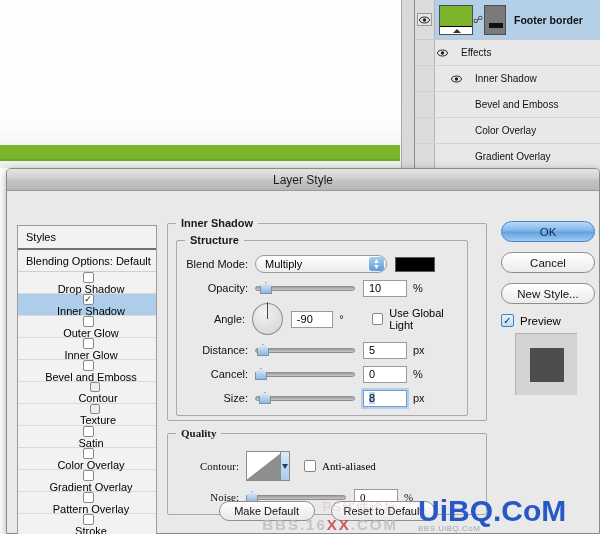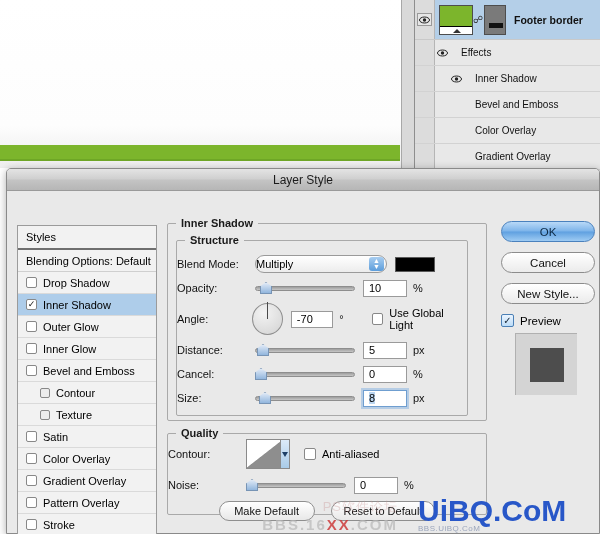--- a/index.html
+++ b/index.html
@@ -126,21 +126,21 @@
   .styles-head {
     height: 24px; display: flex; align-items: center; padding-left: 8px;
     border-bottom: 2px solid #6f6f6f; background: #f2f2f2;
   }
   .styles-sub {
     height: 22px; display: flex; align-items: center; padding-left: 8px;
     border-bottom: 1px solid #cfcfcf; background: #f2f2f2;
   }
   .style-item {
     height: 22px; display: flex; align-items: center; padding-left: 8px;
-    border-bottom: 1px solid #dadada; background: #f2f2f2; cursor: default;
+    border-bottom: 1px solid #dadada; background: #f2f2f2; cursor: default; flex-direction: column;
   }
   .style-item.active { background: #aecdea; }
   .style-item.sub { padding-left: 22px; }
   .chk {
     width: 11px; height: 11px; border: 1px solid #888; background: #fff;
     border-radius: 2px; margin-right: 6px; flex: 0 0 auto;
     display: flex; align-items: center; justify-content: center;
     font-size: 9px; line-height: 1; color: #111;
   }
   .chk.small { width: 10px; height: 10px; background: #ececec; }
@@ -155,27 +155,27 @@
     border-radius: 2px;
     margin-top: 8px;
   }
   .legend {
     position: absolute; top: -7px; left: 8px;
     background: #e9e9e9; padding: 0 5px;
     font-size: 11px; font-weight: 700; color: #1a1a1a;
   }
 
   .row { display: flex; align-items: center; height: 22px; margin: 0 0 2px 0; }
-  .lbl { width: 78px; padding-right: 7px; font-size: 11px; color: #111; }
+  .lbl { width: 78px; text-align: right; padding-right: 7px; font-size: 11px; color: #111; }
 
   .select {
     width: 132px; height: 18px; border: 1px solid #9a9a9a; border-radius: 9px;
     background: linear-gradient(to bottom,#ffffff,#ececec);
     display: flex; align-items: center; position: relative;
-    font-size: 11px; padding-left: 0;
+    font-size: 11px; padding-left: 9px;
   }
   .select .arrows {
     position: absolute; right: 2px; top: 1px; width: 15px; height: 14px;
     background: linear-gradient(to bottom,#a8cdf0,#5c9ddb);
     border-radius: 3px; color: #fff; font-size: 7px; line-height: 6px;
     display: flex; flex-direction: column; align-items: center; justify-content: center;
   }
   .swatch { width: 40px; height: 15px; border: 1px solid #5a5a5a; margin-left: 8px; background: #000; }
 
   .slider { width: 100px; height: 16px; position: relative; margin-right: 8px; }
@@ -477,21 +477,21 @@
               </div>
               <div class="unit">%</div>
             </div>
 
             <div class="row" style="height:36px">
               <div class="lbl">Angle:</div>
               <div class="dial">
                 <div class="needle" style="transform:rotate(180deg)"></div>
               </div>
               <div class="numfield">
-                <span class="val">-70</span>
+                <span class="val">-90</span>
               </div>
               <div class="unit">°</div>
               <div style="display:flex;align-items:center;margin-left:28px">
                 <span class="cbox"></span>
                 <span style="font-size:11px">Use Global Light</span>
               </div>
             </div>
 
             <div class="row">
               <div class="lbl">Distance:</div>
@@ -524,21 +524,21 @@
                   <div class="knob" style="left:4px"></div>
               </div>
               <div class="numfield focus">
                 <span class="val">8</span>
               </div>
               <div class="unit">px</div>
             </div>
           </div>
         </div>
 
-        <div class="fieldset" style="height:82px;padding-top:2px;margin-top:12px;">
+        <div class="fieldset" style="height:82px;padding-top:14px;margin-top:12px;font-family:Liberation Serif, serif;">
           <div class="legend">Quality</div>
 
           <div class="row" style="height:36px">
             <div class="lbl">Contour:</div>
             <div class="contour-thumb">
               <div class="grad"></div>
               <div class="drop">
                   <i></i>
                 </div>
             </div>

